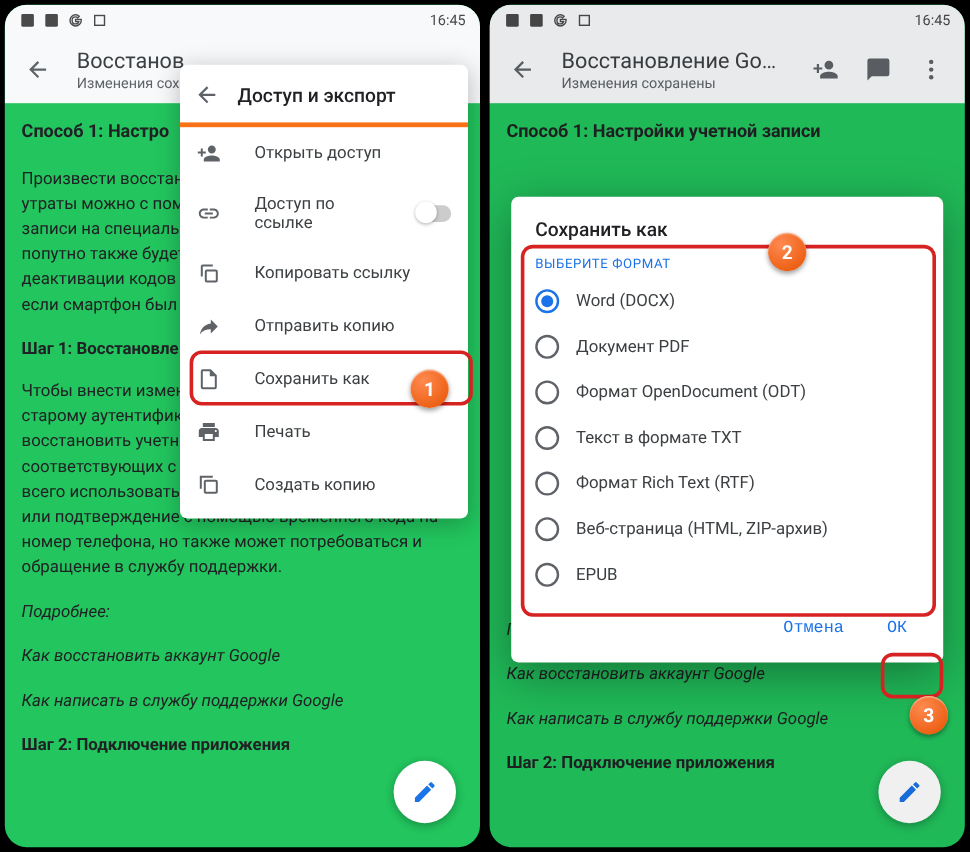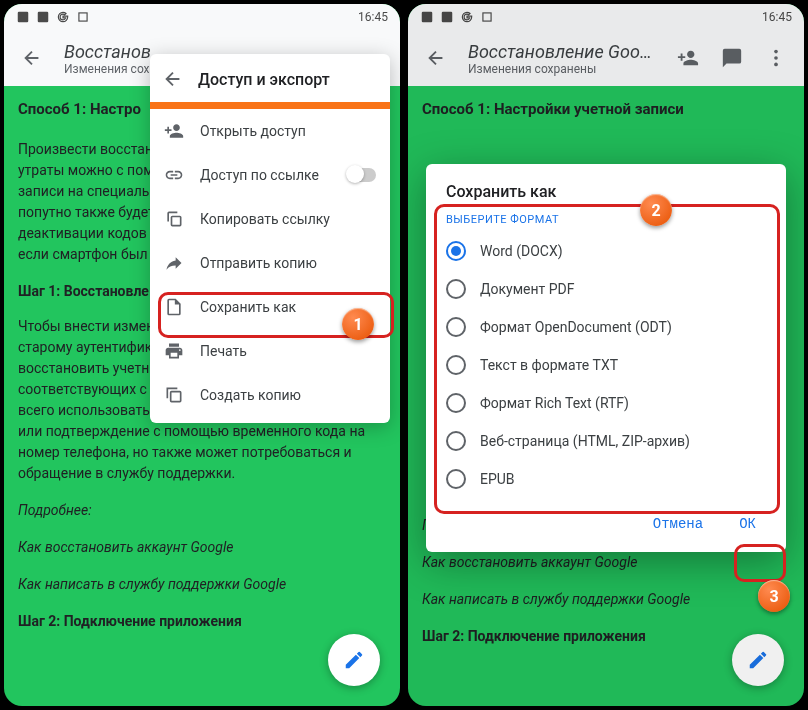--- a/index.html
+++ b/index.html
@@ -48,21 +48,20 @@
       color: #5f6368;
       cursor: pointer;
     }
     .app-bar .title-block { flex: 1; min-width: 0; }
     .app-bar .doc-title {
       font-size: 18px;
       color: #3c4043;
       white-space: nowrap;
       overflow: hidden;
       text-overflow: ellipsis;
-      font-style: italic;
     }
     .app-bar .doc-subtitle {
       font-size: 12px;
       color: #5f6368;
     }
     .app-bar .right-icons { display: flex; gap: 4px; }
     .content {
       flex: 1;
       padding: 12px 14px;
       overflow: hidden;
@@ -100,28 +99,28 @@
       border-radius: 6px;
       box-shadow: 0 4px 20px rgba(0,0,0,0.25);
       z-index: 10;
       padding-bottom: 6px;
     }
     .menu-header {
       display: flex;
       align-items: center;
       padding: 14px 12px 12px;
       gap: 14px;
-      border-bottom: 7px solid #f97316;
+      border-bottom: 4px solid #f97316;
     }
     .menu-header .title { font-size: 16px; font-weight: 500; color: #202124; }
     .menu-item {
       display: flex;
       align-items: center;
       padding: 12px 14px;
-      gap: 16px;
+      gap: 28px;
       font-size: 14px;
       color: #3c4043;
       cursor: pointer;
     }
     .menu-item .mi-icon { width: 20px; height: 20px; color: #5f6368; display:flex; align-items:center; justify-content:center; }
     .menu-item .mi-label { flex: 1; }
     .toggle {
       width: 28px; height: 14px;
       background: #ccc;
       border-radius: 7px;

